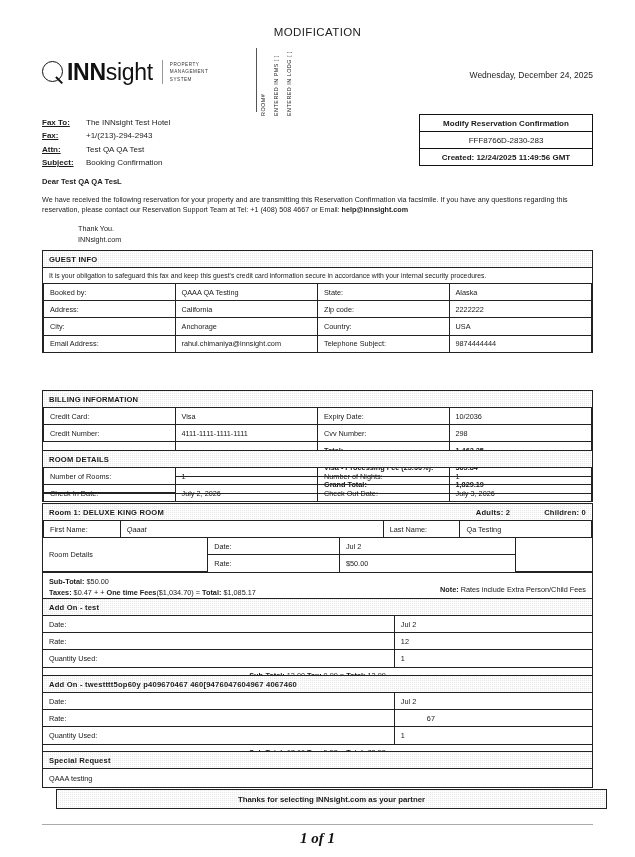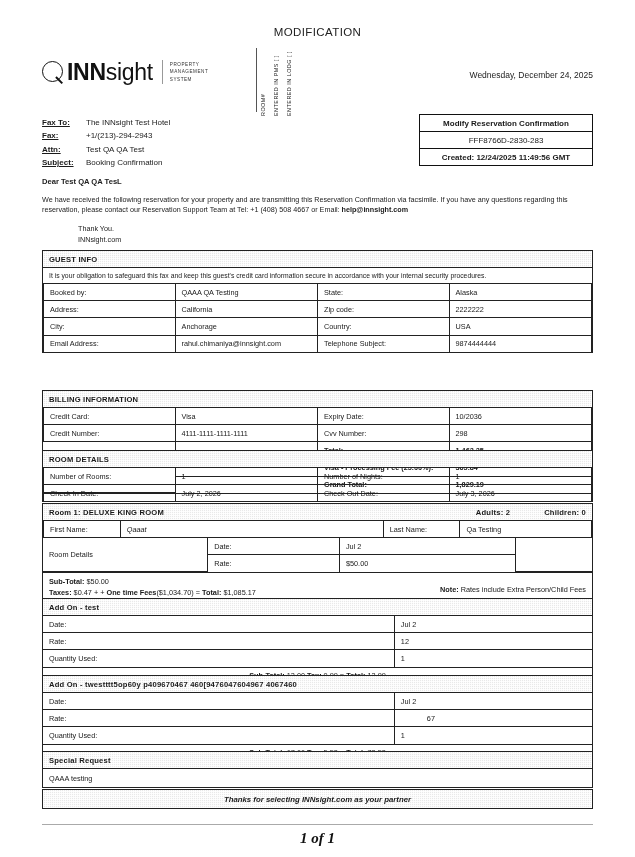--- a/index.html
+++ b/index.html
@@ -241,32 +241,31 @@
 
   .req-body {
     padding: 4.5px 6px;
     font-size: 7.3px;
     min-height: 16px;
   }
 
   
   .thanks-banner {
     position: absolute;
-    left: 42px;
+    left: 56px;
     width: 551px;
     border: 1.4px solid #222;
     background-color: #e9e9e9;
     background-image:
       repeating-linear-gradient(0deg, rgba(255,255,255,.85) 0 1px, rgba(0,0,0,0) 1px 2px),
       repeating-linear-gradient(90deg, rgba(255,255,255,.85) 0 1px, rgba(0,0,0,0) 1px 2px);
     text-align: center;
     font-weight: bold;
     font-size: 7.8px;
     padding: 4.5px 4px;
-    font-style: italic;
   }
 
   .page-rule {
     position: absolute;
     left: 42px; width: 551px;
     height: 1px;
     background: #aaa;
   }
   .page-num {
     position: absolute;

